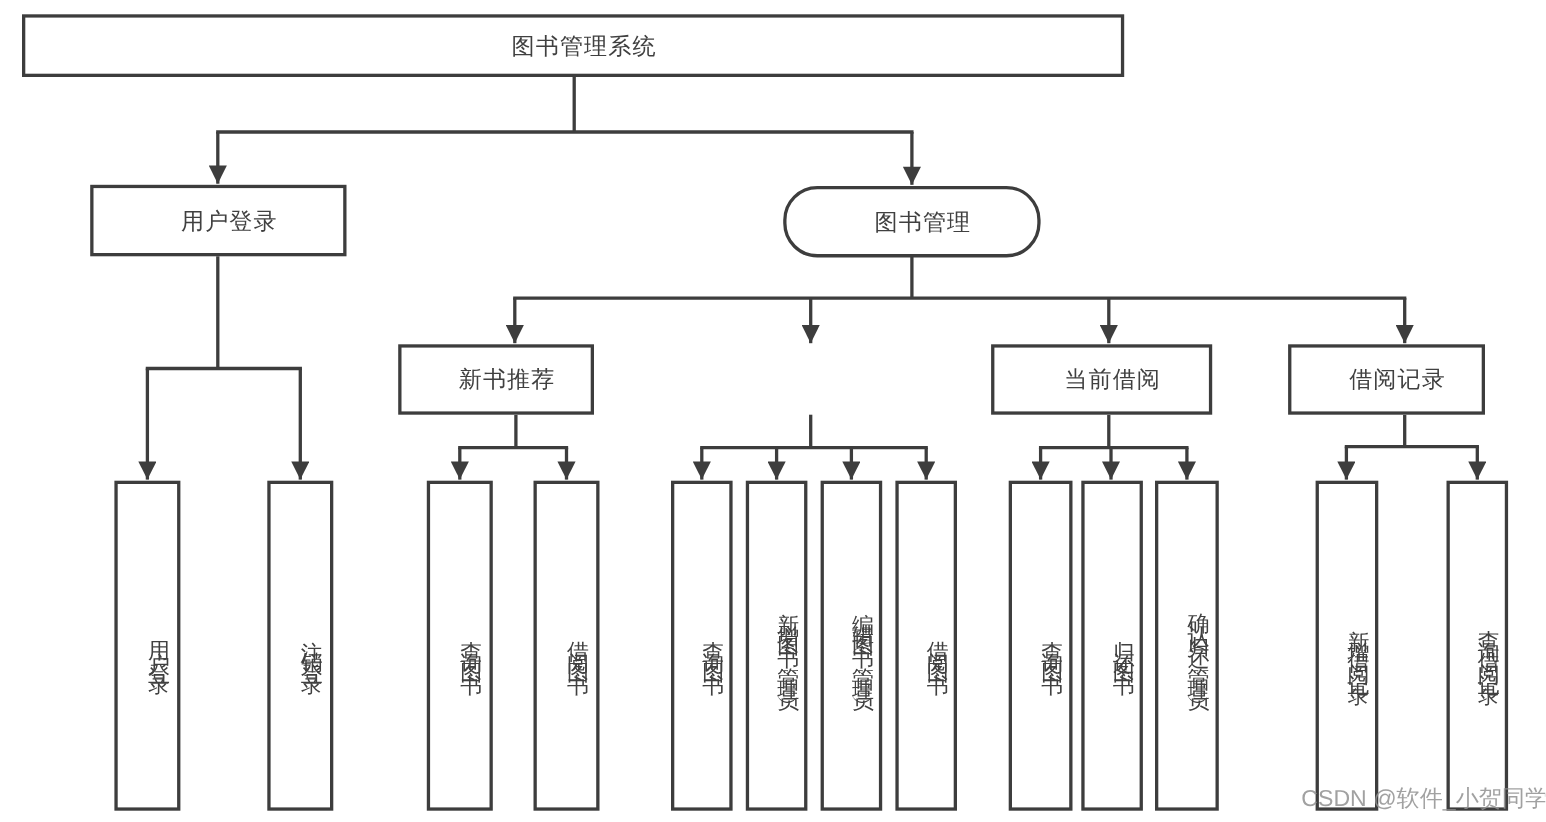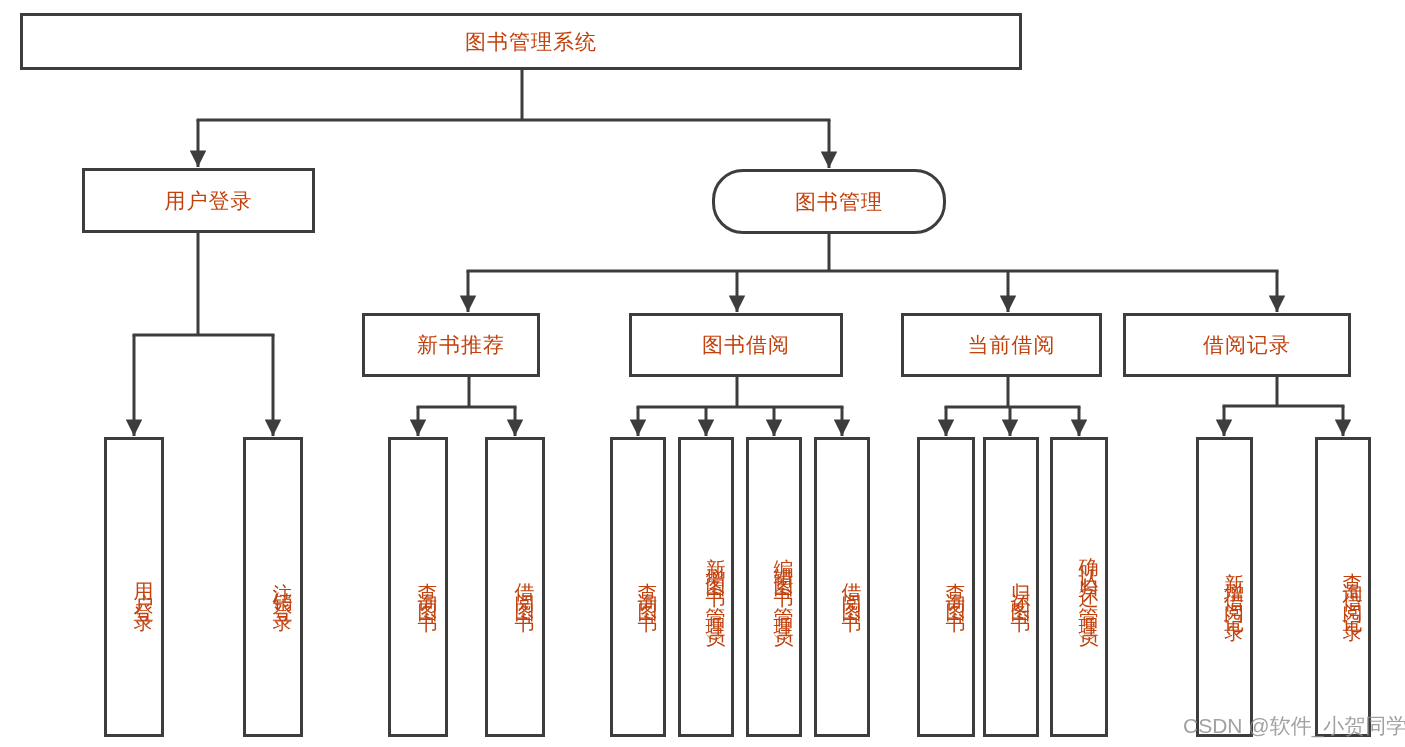--- a/index.html
+++ b/index.html
@@ -10,21 +10,21 @@
     font-family:"Liberation Sans", sans-serif;
     overflow:hidden;
   }
   .wires{position:absolute;left:0;top:0;z-index:1;}
   .node{
     position:absolute;
     box-sizing:border-box;
     border:3px solid #3d3d3d;
     background:#ffffff;
     display:flex;align-items:center;justify-content:center;
-    color:#c2410c;
+    color:#404040;
     z-index:2;
     padding-left:20px;
   }
   .h-node{font-size:21px;letter-spacing:1px;}
   .v-node span{
     writing-mode:vertical-rl;
     text-orientation:upright;
     font-size:20px;
     letter-spacing:10px;
     line-height:1;
@@ -92,23 +92,22 @@
       <line x1="1343" y1="406" x2="1343" y2="436" marker-end="url(#ah)"></line>
     </g>
   </svg>
 
   <div class="node h-node" style="left:20px;top:13px;width:1002px;height:57px;">图书管理系统</div>
 
   <div class="node h-node" style="left:82px;top:168px;width:233px;height:65px;">用户登录</div>
   <div class="node h-node" style="left:712px;top:169px;width:234px;height:65px;border-radius:31px;">图书管理</div>
 
   <div class="node h-node" style="left:362px;top:313px;width:178px;height:64px;">新书推荐</div>
-  <div class="node h-node" style="left:629px;top:313px;width:214px;height:64px;">图书借阅</div>
   <div class="node h-node" style="left:901px;top:313px;width:201px;height:64px;">当前借阅</div>
-  <div class="node h-node" style="left:1123px;top:313px;width:228px;height:64px;text-align:right;">借阅记录</div>
+  <div class="node h-node" style="left:1171px;top:313px;width:179px;height:64px;text-align:right;">借阅记录</div>
 
   <div class="node v-node" style="left:104px;top:437px;width:60px;height:300px;">
     <span>用户登录</span>
   </div>
   <div class="node v-node" style="left:243px;top:437px;width:60px;height:300px;">
     <span>注销登录</span>
   </div>
 
   <div class="node v-node" style="left:388px;top:437px;width:60px;height:300px;">
     <span>查询图书</span>

